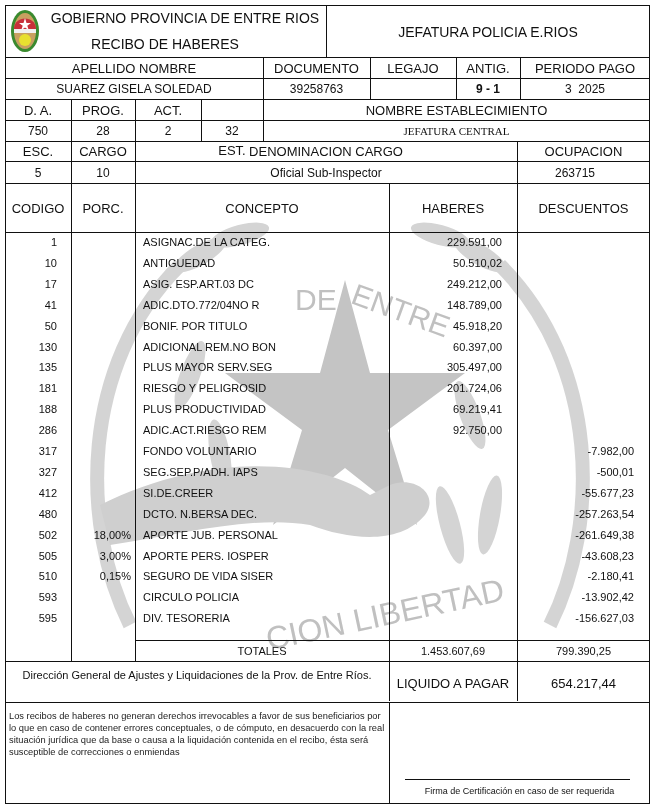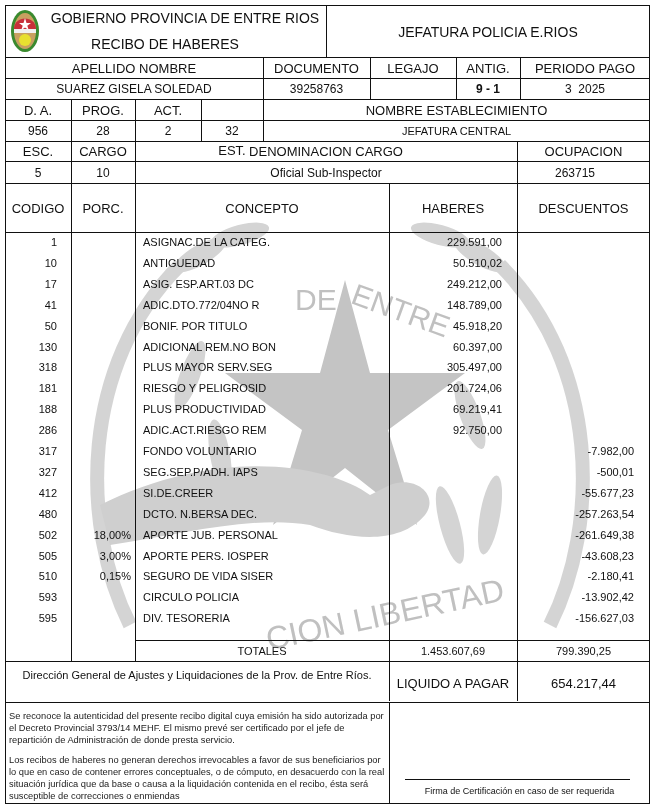--- a/index.html
+++ b/index.html
@@ -80,25 +80,25 @@
 <div class="hl" style="left:5px;top:141px;width:645px;"></div>
 <div class="vl" style="left:71px;top:99px;height:42px;"></div>
 <div class="vl" style="left:135px;top:99px;height:42px;"></div>
 <div class="vl" style="left:201px;top:99px;height:42px;"></div>
 <div class="vl" style="left:263px;top:99px;height:42px;"></div>
 <div class="cell" style="left:5px;top:100px;width:66px;height:20px;">D. A.</div>
 <div class="cell" style="left:71px;top:100px;width:64px;height:20px;">PROG.</div>
 <div class="cell" style="left:135px;top:100px;width:66px;height:20px;">ACT.</div>
 <div class="cell" style="left:201px;top:100px;width:62px;height:20px;margin-top:40px;">EST.</div>
 <div class="cell" style="left:263px;top:100px;width:387px;height:20px;">NOMBRE ESTABLECIMIENTO</div>
-<div class="cell" style="left:5px;top:121px;width:66px;height:20px;font-size:12px;">956</div>
+<div class="cell" style="left:5px;top:121px;width:66px;height:20px;font-size:12px;">750</div>
 <div class="cell" style="left:71px;top:121px;width:64px;height:20px;font-size:12px;">28</div>
 <div class="cell" style="left:135px;top:121px;width:66px;height:20px;font-size:12px;">2</div>
 <div class="cell" style="left:201px;top:121px;width:62px;height:20px;font-size:12px;">32</div>
-<div class="cell small" style="left:263px;top:121px;width:387px;height:20px;">JEFATURA CENTRAL</div>
+<div class="cell small" style="left:263px;top:121px;width:387px;height:20px;font-family:Liberation Serif, serif;">JEFATURA CENTRAL</div>
 
 <div class="hl" style="left:5px;top:161px;width:645px;"></div>
 <div class="hl" style="left:5px;top:183px;width:645px;"></div>
 <div class="vl" style="left:71px;top:141px;height:42px;"></div>
 <div class="vl" style="left:135px;top:141px;height:42px;"></div>
 <div class="vl" style="left:517px;top:141px;height:42px;"></div>
 <div class="cell" style="left:5px;top:142px;width:66px;height:19px;">ESC.</div>
 <div class="cell" style="left:71px;top:142px;width:64px;height:19px;">CARGO</div>
 <div class="cell" style="left:135px;top:142px;width:382px;height:19px;">DENOMINACION CARGO</div>
 <div class="cell" style="left:517px;top:142px;width:133px;height:19px;">OCUPACION</div>
@@ -155,21 +155,21 @@
       <div class="row-text r" style="left: 517px; top: 315.6px; width: 117px;"></div>
     </div>
     <div>
       <div class="row-text r" style="left: 5px; top: 336.5px; width: 60px; padding-right: 8px;">130</div>
       <div class="row-text r" style="left: 71px; top: 336.5px; width: 60px;"></div>
       <div class="row-text " style="left: 143px; top: 336.5px; width: 240px;">ADICIONAL REM.NO BON</div>
       <div class="row-text r" style="left: 389px; top: 336.5px; width: 113px;">60.397,00</div>
       <div class="row-text r" style="left: 517px; top: 336.5px; width: 117px;"></div>
     </div>
     <div>
-      <div class="row-text r" style="left: 5px; top: 357.4px; width: 60px; padding-right: 8px;">318</div>
+      <div class="row-text r" style="left: 5px; top: 357.4px; width: 60px; padding-right: 8px;">135</div>
       <div class="row-text r" style="left: 71px; top: 357.4px; width: 60px;"></div>
       <div class="row-text " style="left: 143px; top: 357.4px; width: 240px;">PLUS MAYOR SERV.SEG</div>
       <div class="row-text r" style="left: 389px; top: 357.4px; width: 113px;">305.497,00</div>
       <div class="row-text r" style="left: 517px; top: 357.4px; width: 117px;"></div>
     </div>
     <div>
       <div class="row-text r" style="left: 5px; top: 378.3px; width: 60px; padding-right: 8px;">181</div>
       <div class="row-text r" style="left: 71px; top: 378.3px; width: 60px;"></div>
       <div class="row-text " style="left: 143px; top: 378.3px; width: 240px;">RIESGO Y PELIGROSID</div>
       <div class="row-text r" style="left: 389px; top: 378.3px; width: 113px;">201.724,06</div>
@@ -261,17 +261,16 @@
 <div class="cell small" style="left:517px;top:641px;width:133px;height:20px;">799.390,25</div>
 
 <div class="hl" style="left:5px;top:702px;width:645px;"></div>
 <div class="hl" style="left:389px;top:668px;width:0;"></div>
 <div class="cell small" style="left:5px;top:664px;width:384px;height:22px;">Dirección General de Ajustes y Liquidaciones de la Prov. de Entre Ríos.</div>
 <div class="cell" style="left:389px;top:664px;width:128px;height:38px;">LIQUIDO A PAGAR</div>
 <div class="cell" style="left:517px;top:664px;width:133px;height:38px;">654.217,44</div>
 
 <div class="vl" style="left:389px;top:702px;height:102px;"></div>
 <div class="legal">
-  <p>Se reconoce la autenticidad del presente recibo digital cuya emisión ha sido autorizada por el Decreto Provincial 3793/14 MEHF. El mismo prevé ser certificado por el jefe de repartición de Administración de donde presta servicio.</p>
   <p>Los recibos de haberes no generan derechos irrevocables a favor de sus beneficiarios por lo que en caso de contener errores conceptuales, o de cómputo, en desacuerdo con la real situación jurídica que da base o causa a la liquidación contenida en el recibo, ésta será susceptible de correcciones o enmiendas</p>
 </div>
 <div class="hl" style="left:405px;top:779px;width:225px;"></div>
 <div class="cell" style="left:389px;top:782px;width:261px;height:18px;font-size:9px;">Firma de Certificación en caso de ser requerida</div>
 
 </body></html>

